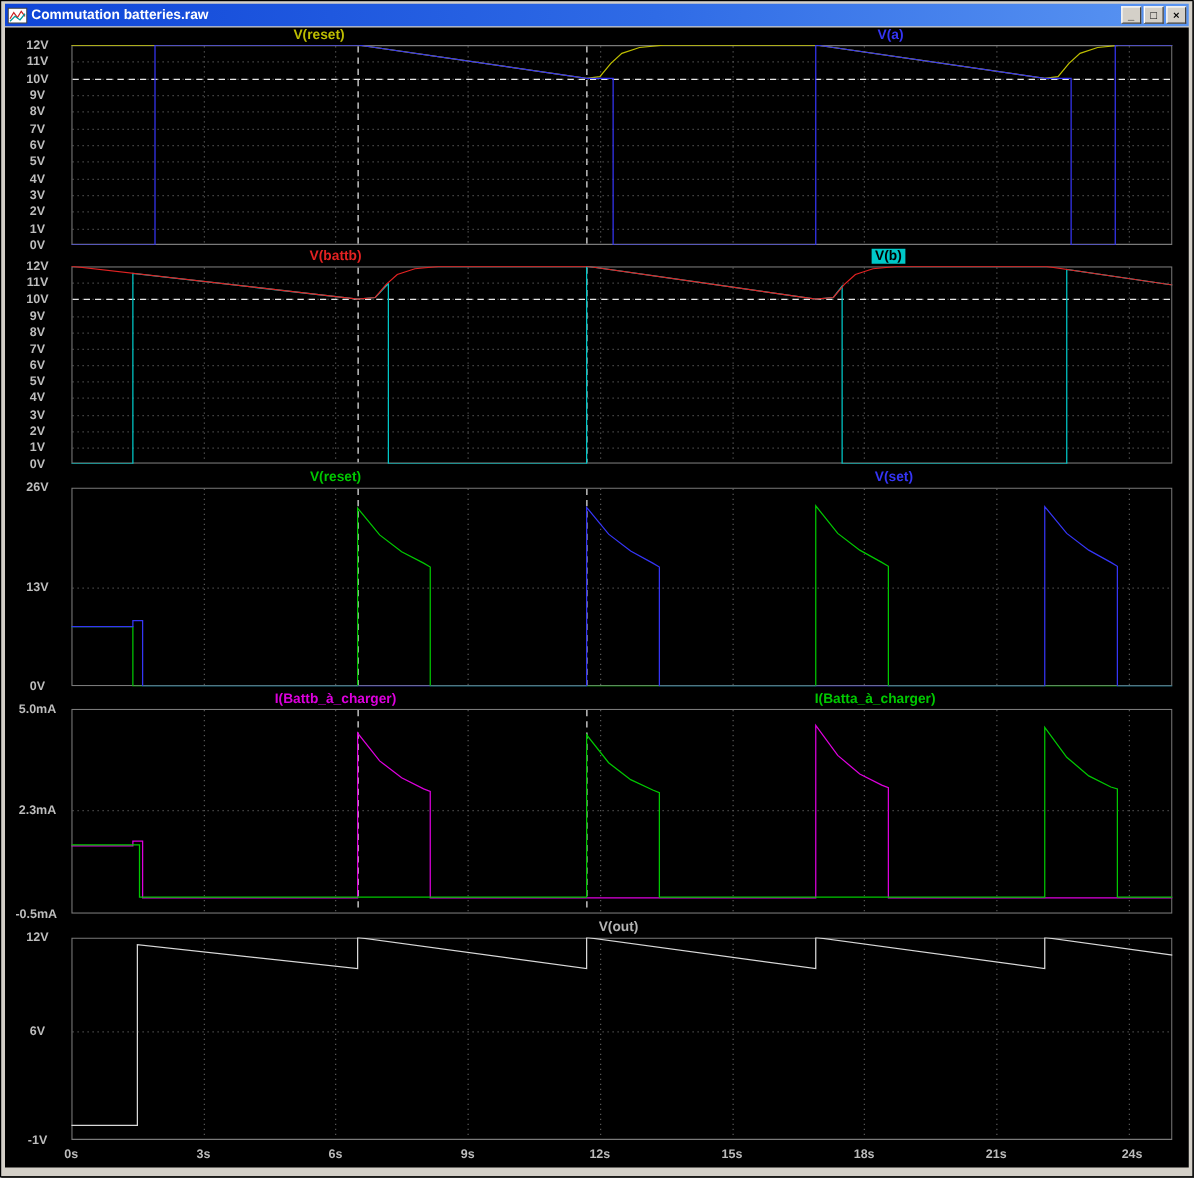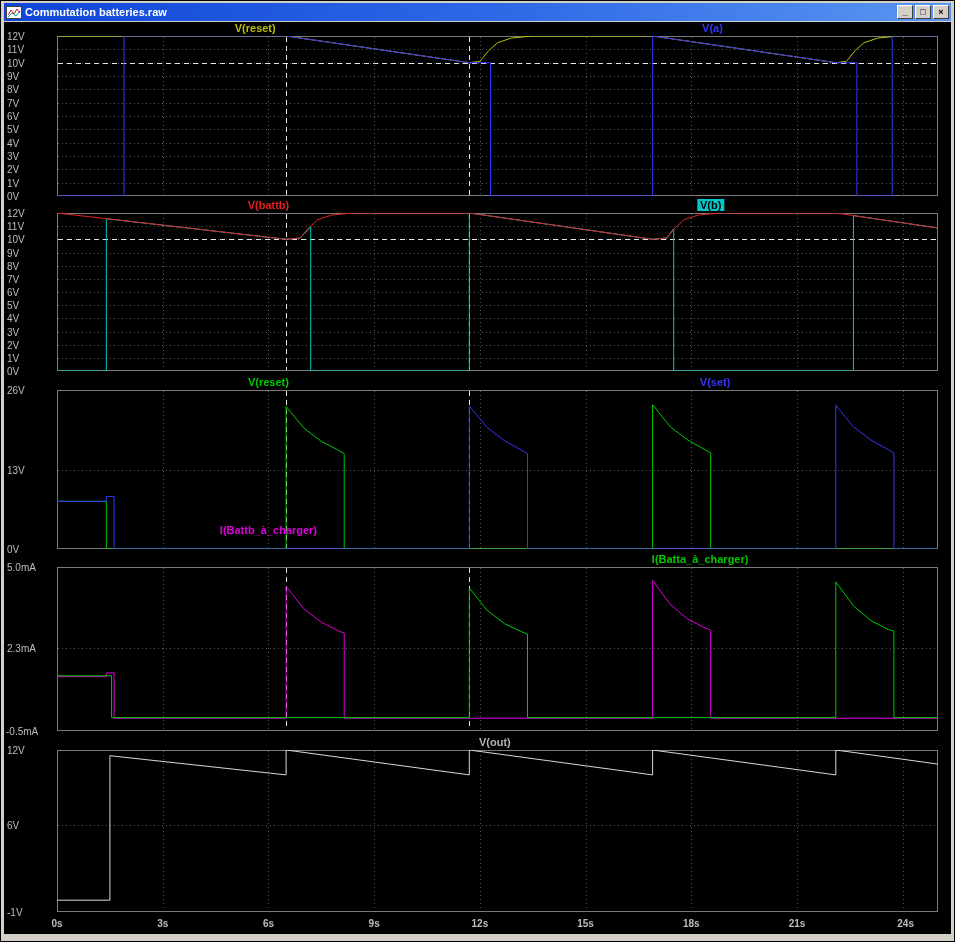--- a/index.html
+++ b/index.html
@@ -23,21 +23,21 @@
     font-size:9px;font-weight:700;color:#000;padding:0;line-height:1;cursor:default;
     font-family:"Liberation Sans",sans-serif;
   }
   .client{position:absolute;left:4px;right:4px;top:22px;bottom:8px;background:#000;}
   .trace-label{
     position:absolute;transform:translateX(-50%);font-size:11px;font-weight:700;
     white-space:nowrap;line-height:12px;
   }
   .trace-label.selected{padding:0 3px;}
   .ytick{
-    position:absolute;width:46px;text-align:left;font-size:10px;font-weight:400;
+    position:absolute;width:46px;text-align:center;font-size:10px;font-weight:700;
     color:#bdbdbd;line-height:11px;
   }
   .xtick{
     position:absolute;width:44px;text-align:center;font-size:10px;font-weight:700;
     color:#bdbdbd;line-height:12px;
   }
   svg.pane{position:absolute;}
 </style>
 </head>
 <body>
@@ -159,21 +159,21 @@
       <line x1="634.5" y1="1" x2="634.5" y2="158" stroke="#555555" stroke-width="1" stroke-dasharray="1 3"></line>
       <line x1="740.5" y1="1" x2="740.5" y2="158" stroke="#555555" stroke-width="1" stroke-dasharray="1 3"></line>
       <line x1="846.5" y1="1" x2="846.5" y2="158" stroke="#555555" stroke-width="1" stroke-dasharray="1 3"></line>
       <line x1="1" y1="80.5" x2="880" y2="80.5" stroke="#555555" stroke-width="1" stroke-dasharray="1 3"></line>
       <line x1="229.5" y1="1" x2="229.5" y2="158" stroke="#e6e6e6" stroke-width="1" stroke-dasharray="5 4"></line>
       <line x1="412.5" y1="1" x2="412.5" y2="158" stroke="#e6e6e6" stroke-width="1" stroke-dasharray="5 4"></line>
       <rect x="0.5" y="0.5" width="880" height="158" fill="none" stroke="#7a7a7a" stroke-width="1"></rect>
       <polyline points="0.0,111.3 49.3,111.3 49.3,159.0 229.1,159.0 229.1,16.5 246.7,37.9 264.3,51.4 281.9,60.5 287.2,63.6 287.2,159.0 595.6,159.0 595.6,14.7 613.2,36.7 630.8,50.1 648.4,59.9 653.7,63.0 653.7,159.0 881.0,159.0" fill="none" stroke="#00c800" stroke-width="1" stroke-linejoin="miter"></polyline>
       <polyline points="0.0,111.3 49.3,111.3 49.3,106.4 57.1,106.4 57.1,159.0 412.3,159.0 412.3,15.9 429.9,37.3 447.5,50.8 465.2,60.5 470.5,63.6 470.5,159.0 778.8,159.0 778.8,15.3 796.4,36.7 814.0,50.1 831.7,59.9 836.9,63.0 836.9,159.0 881.0,159.0" fill="none" stroke="#3535f5" stroke-width="1" stroke-linejoin="miter"></polyline>
     </svg>
-    <div class="trace-label" style="left: 264.44px; top: 502px; color: rgb(221, 0, 221);">I(Battb_à_charger)</div>
+    <div class="trace-label" style="left: 264.44px; top: 531px; color: rgb(221, 0, 221);">I(Battb_à_charger)</div>
     <div class="trace-label" style="left: 696.13px; top: 531px; color: rgb(0, 200, 0);">I(Batta_à_charger)</div>
     <div class="ytick" style="left: 3px; top: 540px;">5.0mA</div>
     <div class="ytick" style="left: 3px; top: 620.509px;">2.3mA</div>
     <div class="ytick" style="left: 2px; top: 704px;">-0.5mA</div>
     <svg class="pane" width="881" height="164" style="left: 53px; top: 545px;">
       <line x1="106.5" y1="1" x2="106.5" y2="163" stroke="#555555" stroke-width="1" stroke-dasharray="1 3"></line>
       <line x1="211.5" y1="1" x2="211.5" y2="163" stroke="#555555" stroke-width="1" stroke-dasharray="1 3"></line>
       <line x1="317.5" y1="1" x2="317.5" y2="163" stroke="#555555" stroke-width="1" stroke-dasharray="1 3"></line>
       <line x1="423.5" y1="1" x2="423.5" y2="163" stroke="#555555" stroke-width="1" stroke-dasharray="1 3"></line>
       <line x1="529.5" y1="1" x2="529.5" y2="163" stroke="#555555" stroke-width="1" stroke-dasharray="1 3"></line>

